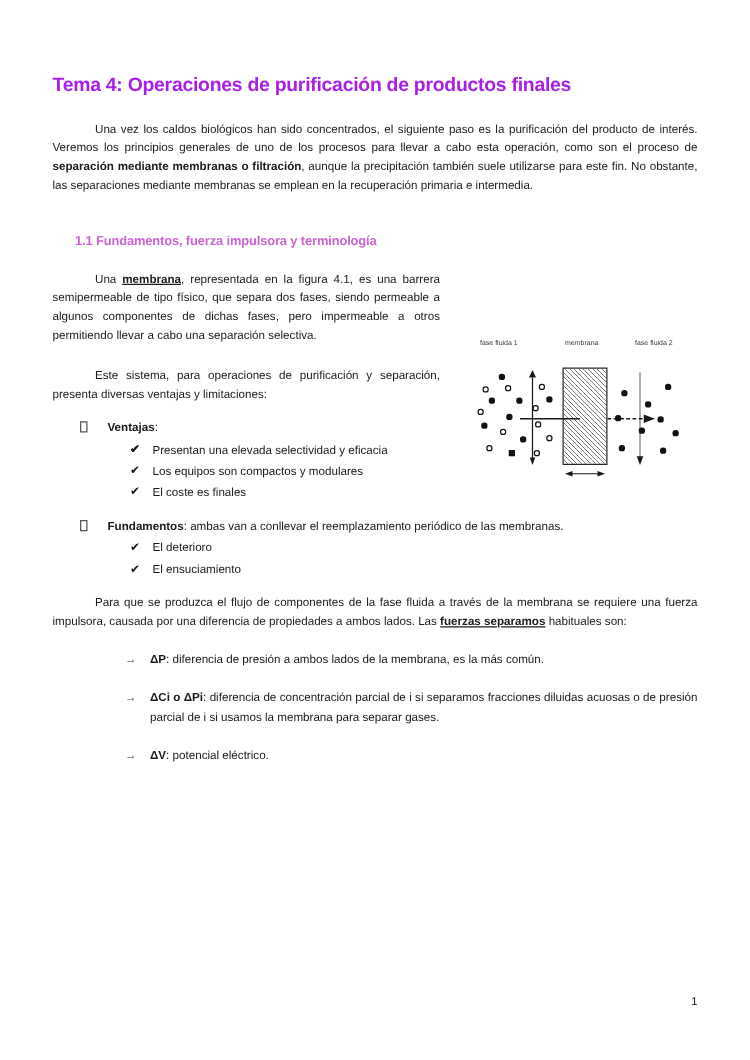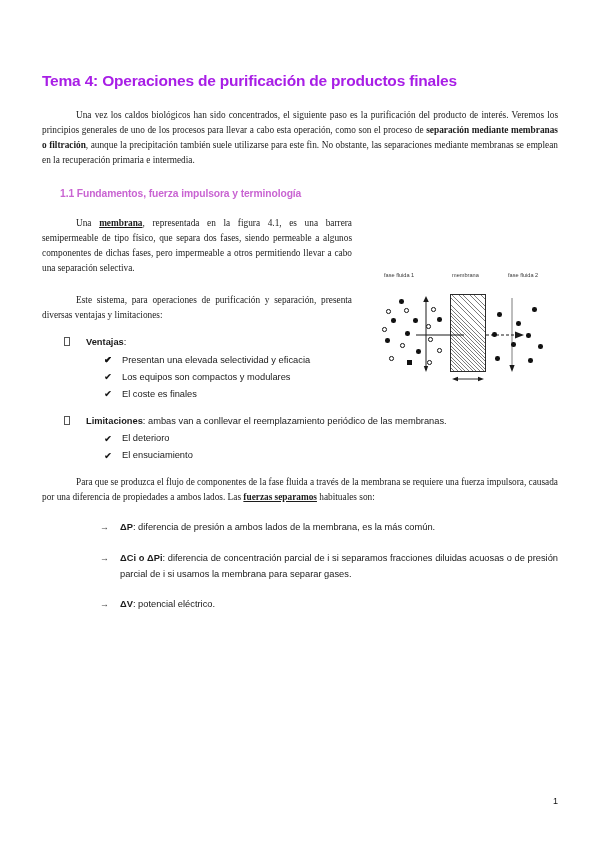--- a/index.html
+++ b/index.html
@@ -11,52 +11,52 @@
     font-family: "Liberation Sans", sans-serif;
     color: #1a1a1a;
     position: relative;
     overflow: hidden;
   }
   .page {
     position: absolute;
     left: 0; top: 0;
     width: 600px;
     height: 848px;
-    padding: 58px 42px 30px 42px;
+    padding: 46px 42px 30px 42px;
   }
   .doc-title {
     color: #a81ee6;
     font-weight: bold;
     font-size: 15.5px;
     letter-spacing: -0.2px;
     margin: 14px 0 0 0;
     line-height: 1.2;
   }
   .para {
     font-size: 9.3px;
     line-height: 1.62;
     text-align: justify;
     margin: 17px 0 0 0;
     color: #1c1c1c;
   }
-  .para.indent { text-indent: 34px; font-family: Liberation Serif, serif; }
+  .para.indent { text-indent: 34px; }
   .para b { font-weight: bold; }
   .u-bold { font-weight: bold; text-decoration: underline; }
   h2.sec {
     color: #bf4fd6;
     font-weight: bold;
     font-size: 12.4px;
     margin: 26px 0 0 18px;
     letter-spacing: -0.1px;
   }
   h3.subsec {
     color: #c964d2;
     font-weight: bold;
     font-size: 10.3px;
-    margin: 20px 0 0 18px;
+    margin: 32px 0 0 18px;
     letter-spacing: -0.1px;
   }
   .body-left {
     width: 310px;
   }
   .figure-wrap {
     position: absolute;
     right: 34px;
     top: 272px;
     width: 186px;
@@ -272,21 +272,21 @@
       <span class="bul-box"></span><b>Ventajas</b><span>:</span>
       <ul class="lvl2">
         <li><span class="bul-check">✔</span></li>
         <li><span class="bul-check">✔</span></li>
         <li><span class="bul-check">✔</span><span>Presentan una elevada selectividad y eficacia</span></li>
         <li><span class="bul-check">✔</span><span>Los equipos son compactos y modulares</span></li>
         <li><span class="bul-check">✔</span><span>El coste es finales</span></li>
       </ul>
     </li>
     <li style="margin-top:12px;">
-      <span class="bul-box"></span><b>Limitaciones</b><span>: ambas van a conllevar el reemplazamiento periódico de las membranas.</span>
+      <span class="bul-box"></span><b>Fundamentos</b><span>: ambas van a conllevar el reemplazamiento periódico de las membranas.</span>
       <ul class="lvl2">
         <li><span class="bul-check">✔</span><span>El deterioro</span></li>
         <li><span class="bul-check">✔</span><span>El ensuciamiento</span></li>
       </ul>
     </li>
   </ul>
 
   <p class="para indent" style="margin-top:12px;"><span>Para que se produzca el flujo de componentes de la fase fluida a través de la membrana se requiere una fuerza impulsora, causada por una diferencia de propiedades a ambos lados. Las </span><span class="u-bold">fuerzas separamos</span><span> habituales son:</span></p>
 
   <ul class="arrows">

